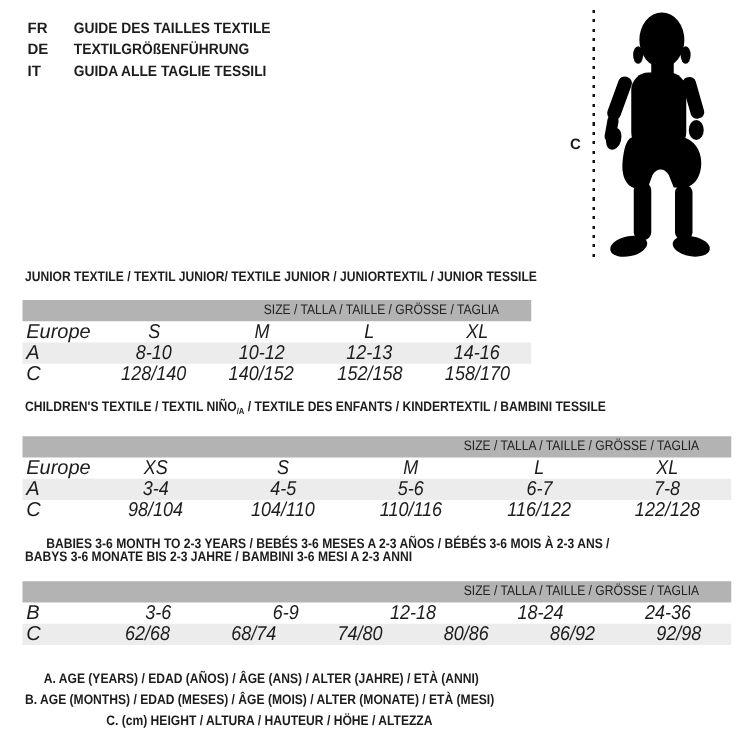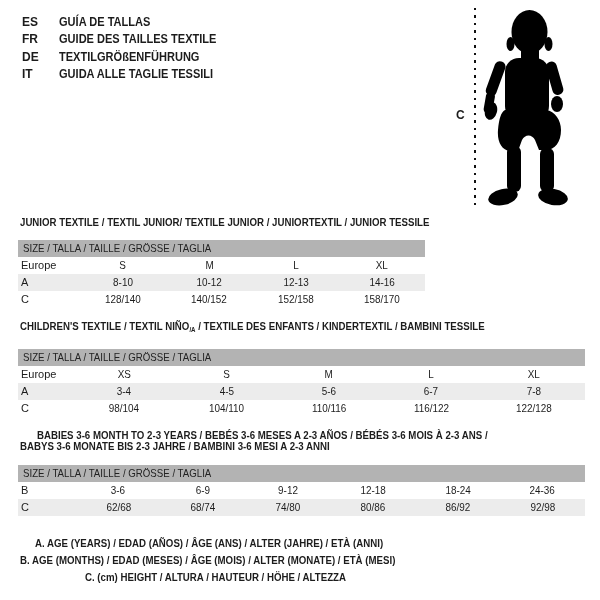--- a/index.html
+++ b/index.html
@@ -19,45 +19,41 @@
   .measure-line{position:absolute;left:474px;top:8px;width:2px;height:202px;
     background:repeating-linear-gradient(to bottom,#111 0 2.5px,transparent 2.5px 7.5px);}
   .figure-label{position:absolute;left:456px;top:108px;font-size:12px;font-weight:bold;}
   .baby{position:absolute;left:483px;top:8px;}
   
   .sec-title{position:absolute;left:20px;font-size:11px;font-weight:bold;line-height:14px;white-space:nowrap;}
   .sub{font-size:7px;vertical-align:-2px;}
   
   .table{position:absolute;left:18px;}
   .thead{height:17px;line-height:17px;background:var(--header-bg,#b3b3b3);
-    font-size:11px;color:#222;padding-left:5px;}
-  .trow{display:flex;height:17px;line-height:17px;font-size:11px;}
+    font-size:11px;color:#222;padding-left:5px;text-align:right;}
+  .trow{display:flex;height:17px;line-height:17px;font-size:16px;font-style:italic;}
   .trow.alt{background:var(--row-alt,#ececec);}
   .tlabel{padding-left:3px;}
   .t1 .tlabel{width:59px;}
   .t2 .tlabel{width:52px;}
   .t3 .tlabel{width:55px;}
   .tcell{flex:1 1 0;text-align:center;}
   .t1{width:407px;top:240px;}
   .t2{width:567px;top:349px;}
   .t3{width:567px;top:465px;}
   
   .footnotes{position:absolute;left:20px;top:535px;}
   .footnote{height:17px;line-height:17px;font-size:11px;font-weight:bold;text-align:center;}
 </style>
 </head>
 <body>
 
 <div class="canvas">
 
   <div class="lang-list">
-    <div class="lang-row">
-      <span class="lang-code">ES</span>
-      <span class="cond92">GUÍA DE TALLAS</span>
-    </div>
     <div class="lang-row">
       <span class="lang-code">FR</span>
       <span class="cond92">GUIDE DES TAILLES TEXTILE</span>
     </div>
     <div class="lang-row">
       <span class="lang-code">DE</span>
       <span class="cond92">TEXTILGRÖßENFÜHRUNG</span>
     </div>
     <div class="lang-row">
       <span class="lang-code">IT</span>
@@ -156,21 +152,20 @@
     <span class="cond">BABYS 3-6 MONATE BIS 2-3 JAHRE / BAMBINI 3-6 MESI A 2-3 ANNI</span>
   </div>
   <div class="table t3">
     <div class="thead">
       <span class="cond">SIZE / TALLA / TAILLE / GRÖSSE / TAGLIA</span>
     </div>
     <div class="trow">
       <span class="tlabel">B</span>
       <span class="tcell"><span class="condc">3-6</span></span>
       <span class="tcell"><span class="condc">6-9</span></span>
-      <span class="tcell"><span class="condc">9-12</span></span>
       <span class="tcell"><span class="condc">12-18</span></span>
       <span class="tcell"><span class="condc">18-24</span></span>
       <span class="tcell"><span class="condc">24-36</span></span>
     </div>
     <div class="trow alt">
       <span class="tlabel">C</span>
       <span class="tcell"><span class="condc">62/68</span></span>
       <span class="tcell"><span class="condc">68/74</span></span>
       <span class="tcell"><span class="condc">74/80</span></span>
       <span class="tcell"><span class="condc">80/86</span></span>

